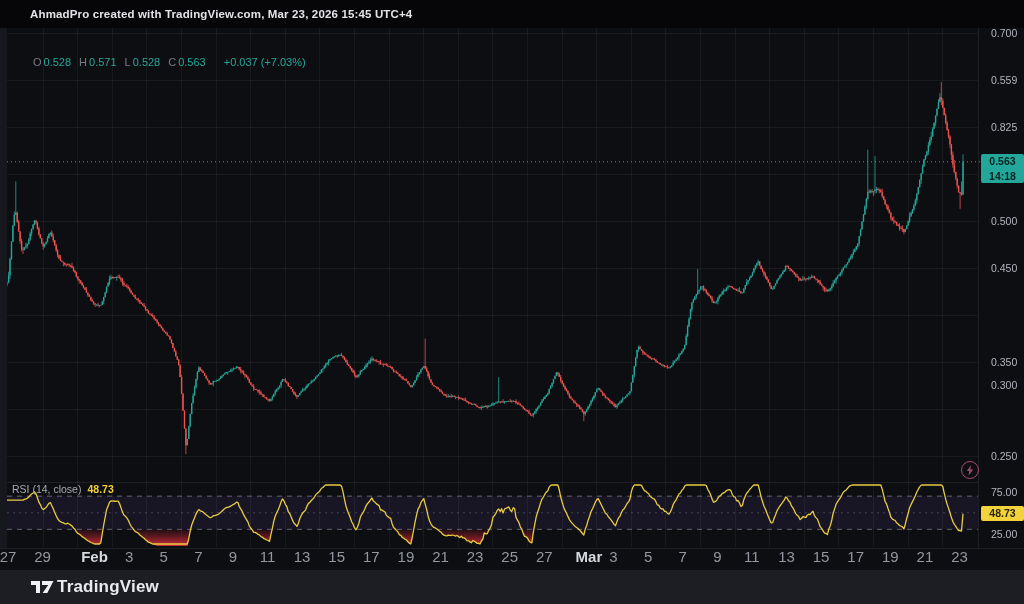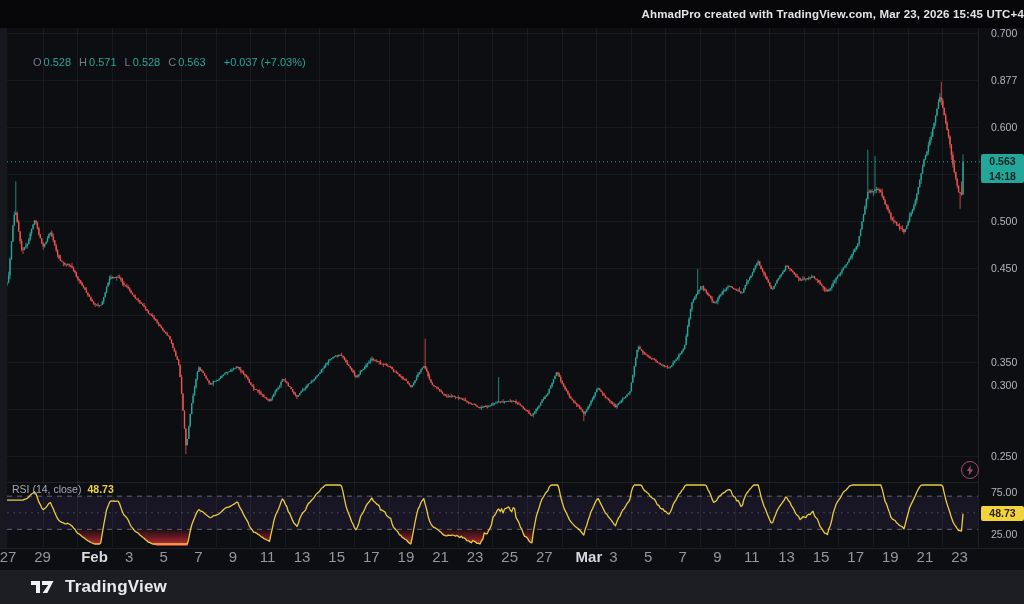--- a/index.html
+++ b/index.html
@@ -1,20 +1,20 @@
 <!DOCTYPE html>
 <html><head>
 <meta charset="utf-8">
 <style>
   html,body{margin:0;padding:0;background:#000;}
   .stage{position:relative;width:1024px;height:604px;background:#0d0e11;overflow:hidden;
          font-family:"Liberation Sans",sans-serif;-webkit-font-smoothing:antialiased;}
   .topbar{position:absolute;left:0;top:0;width:1024px;height:28px;background:#060608;
-          display:flex;align-items:center;box-sizing:border-box;padding-left:18px;
-          color:#e3e4e8;font-size:11.5px;font-weight:600;letter-spacing:.15px;z-index:6;justify-content:flex-end;}
+          display:flex;align-items:center;box-sizing:border-box;padding-left:30px;
+          color:#e3e4e8;font-size:11.5px;font-weight:600;letter-spacing:.15px;z-index:6;}
   .gutter{position:absolute;left:0;top:28px;width:7px;height:520px;background:#17181d;z-index:2;}
   #chart-svg{position:absolute;left:0;top:0;z-index:1;}
   .legend{position:absolute;left:33px;top:33px;z-index:5;display:flex;align-items:baseline;
           gap:10px;font-size:11px;color:#d1d4dc;white-space:nowrap;}
   .legend .sym{font-weight:500;}
   .legend .dim{color:#787b86;}
   .legend .val{color:#26a69a;margin-top:23px;}
   .legend .ohlc span{margin-right:2px;}
   .legend .ohlc .pair{margin-right:8px;}
   .rsi-legend{position:absolute;left:12px;top:483px;z-index:5;font-size:10.5px;color:#a6a9b3;
@@ -27,21 +27,21 @@
   .badge-price{position:absolute;left:981px;width:43px;height:29px;background:#23a79a;border-radius:2px;
                z-index:5;text-align:center;color:#052320;font-size:10.5px;line-height:14.5px;font-weight:600;}
   .badge-rsi{position:absolute;left:981px;width:43px;height:15px;background:#f3d33c;border-radius:2px;
              z-index:5;text-align:center;color:#2b2302;font-size:10.5px;line-height:15px;font-weight:700;}
   .price-scale-hit{position:absolute;left:978px;top:28px;width:46px;height:520px;z-index:3;cursor:ns-resize;}
   .time-scale-hit{position:absolute;left:0;top:548px;width:1024px;height:22px;z-index:3;cursor:ew-resize;}
   .lightning{position:absolute;left:961px;top:461px;width:18px;height:18px;border:1.4px solid #a34d68;
              border-radius:50%;box-sizing:border-box;display:flex;align-items:center;justify-content:center;
              z-index:5;background:rgba(13,14,17,.4);}
   .footer{position:absolute;left:0;top:570px;width:1024px;height:34px;background:#1c1e23;z-index:6;
-          display:flex;align-items:center;box-sizing:border-box;padding-left:30px;gap:9px;}
+          display:flex;align-items:center;box-sizing:border-box;padding-left:30px;gap:1px;}
   .brand{color:#e9eaee;font-size:17px;font-weight:700;letter-spacing:.2px;}
   .tv-mark{display:flex;align-items:center;}
 </style>
 </head>
 <body>
 
 <div class="stage">
 
   <div class="topbar">
     <span>AhmadPro created with TradingView.com, Mar 23, 2026 15:45 UTC+4</span>
@@ -118,22 +118,22 @@
     <span class="tv-mark">
       <svg width="26" height="18" viewBox="0 0 26 18">
         <path d="M1 3 H10 V15 H6 V7 H1 Z" fill="#eef0f3"></path>
         <path d="M12 3 H23.5 L17.3 15 H12.6 L18.2 7 H12 Z" fill="#eef0f3"></path>
       </svg>
     </span>
     <span class="brand">TradingView</span>
   </div>
 
 <span class="ylab" style="left: 991px; top: 27px;">0.700</span>
-    <span class="ylab" style="left: 991px; top: 74px;">0.877</span>
-    <span class="ylab" style="left: 991px; top: 121px;">0.600</span>
+    <span class="ylab" style="left: 991px; top: 74px;">0.559</span>
+    <span class="ylab" style="left: 991px; top: 121px;">0.825</span>
     <span class="ylab" style="left: 991px; top: 168px;">0.550</span>
     <span class="ylab" style="left: 991px; top: 215px;">0.500</span>
     <span class="ylab" style="left: 991px; top: 262px;">0.450</span>
     <span class="ylab" style="left: 991px; top: 309px; padding-left: 38px;">0.400</span>
     <span class="ylab" style="left: 991px; top: 356px;">0.350</span>
     <span class="ylab" style="left: 991px; top: 379px;">0.300</span>
     <span class="ylab" style="left: 991px; top: 450px;">0.250</span>
     <span class="ylab" style="left: 991px; top: 486px;">75.00</span>
     <span class="ylab" style="left: 991px; top: 527.5px;">25.00</span>
     <span class="tlab" style="left: 8px; top: 550px;">27</span>

